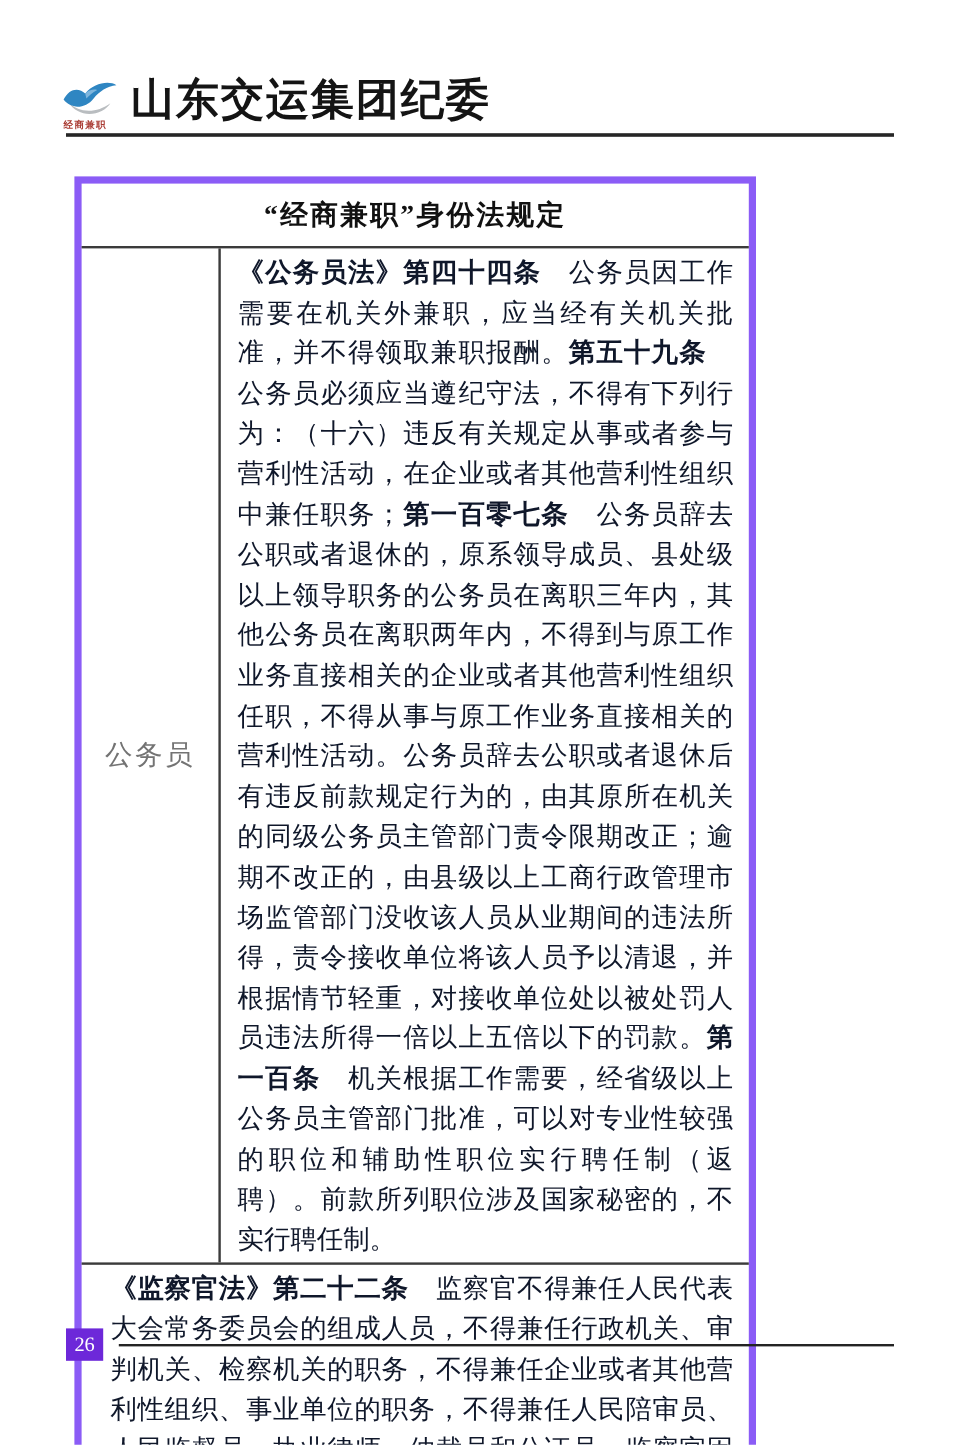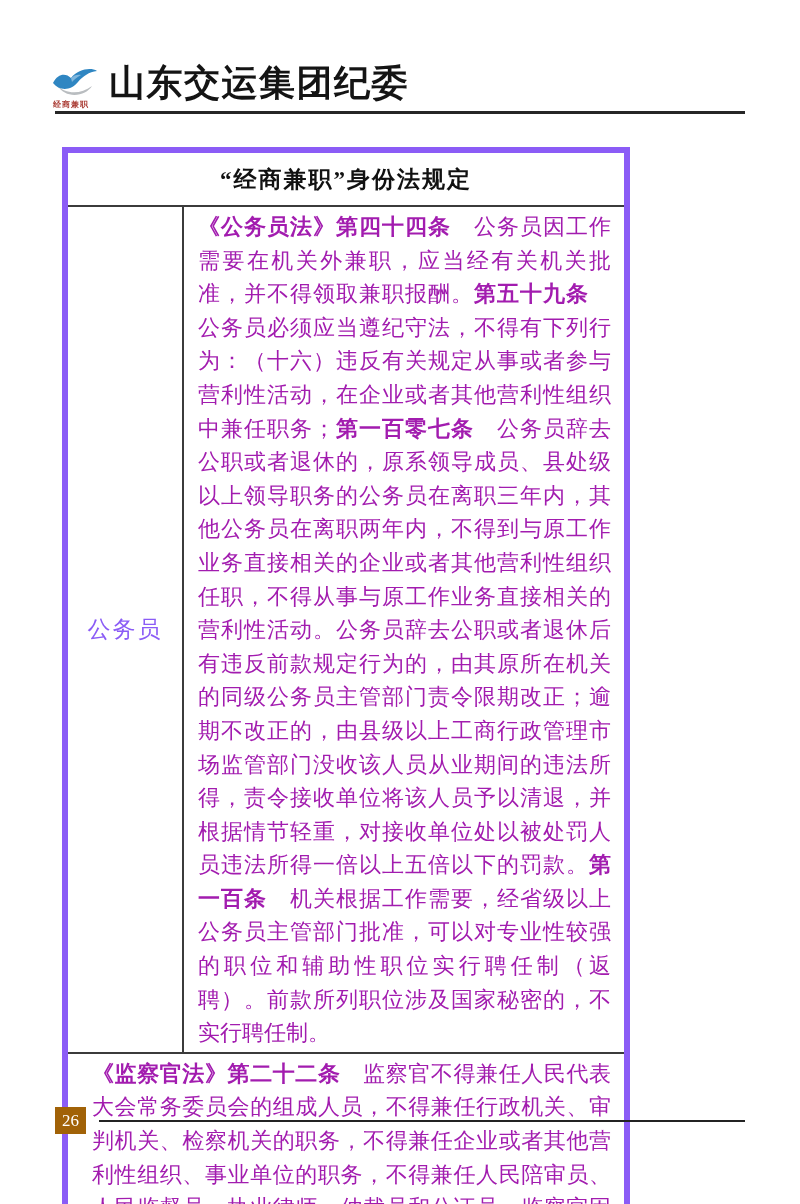--- a/index.html
+++ b/index.html
@@ -80,44 +80,44 @@
   .t-row:last-child { border-bottom: none; }
   .t-label {
     flex: 0 0 116px;
     width: 116px;
     border-right: 2px solid #3b3b3b;
     display: flex;
     align-items: center;
     justify-content: center;
     font-size: 23px;
     letter-spacing: 2px;
-    color: #8b5cf6;
+    color: #737373;
   }
   .t-content {
     flex: 1;
     padding: 3px 13px 2px 14px;
     font-size: 22px;
     line-height: 33.6px;
     text-align: justify;
     text-justify: inter-ideograph;
-    color: #a21caf;
+    color: #0f172a;
   }
   .t-row:last-child .t-content { padding-bottom: 18px; padding-left: 24px; }
   .t-content b, .t-content .seg-bold { font-weight: bold; }
 
   
   .ftr {
     position: absolute;
     top: 1107px; left: 55px; right: 55px;
     display: flex;
     align-items: center;
   }
   .page-badge {
     width: 31px; height: 27px;
-    background: #a16207;
+    background: #6d28d9;
     color: #ffffff;
     font-size: 17px;
     display: flex;
     align-items: center;
     justify-content: center;
     flex: 0 0 31px;
   }
   .ftr-rule {
     flex: 1;
     height: 2px;

